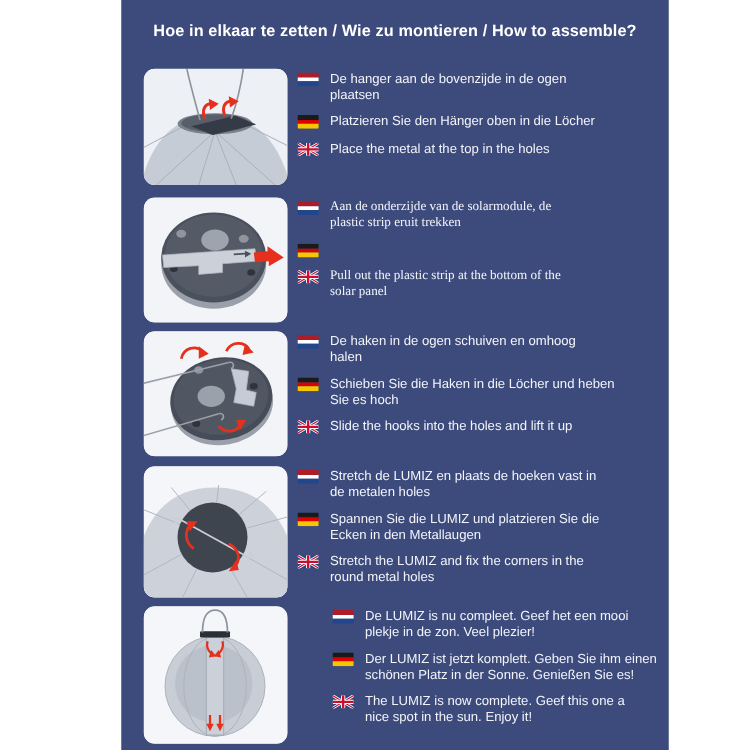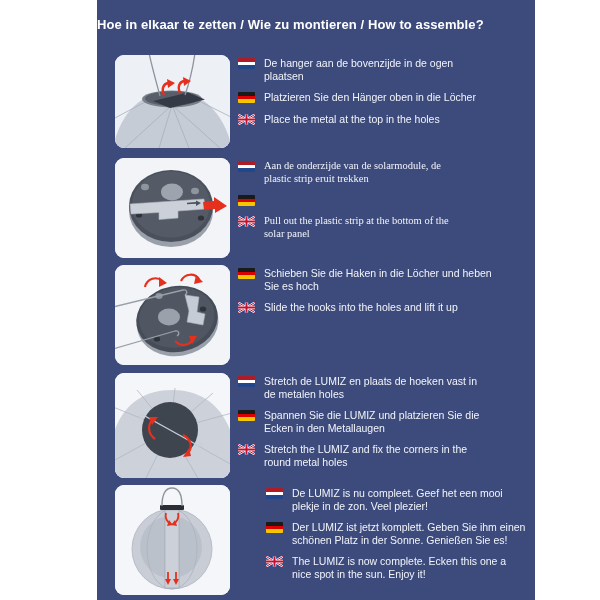--- a/index.html
+++ b/index.html
@@ -1,19 +1,19 @@
 <!DOCTYPE html>
 <html><head>
 <meta charset="utf-8">
 <style>
   * { box-sizing: border-box; margin: 0; padding: 0; }
   body { font-family: "Liberation Sans", sans-serif; background: #ffffff; }
   .page { position: relative; width: 600px; height: 600px; background: #ffffff; overflow: hidden; }
   .card { position: absolute; left: 97px; top: 0; width: 438px; height: 600px; background: #3d4b7c; }
-  .title { padding-top: 17px; text-align: left; color: #ffffff; font-size: 13px; font-weight: bold; letter-spacing: 0.1px; }
+  .title { padding-top: 17px; text-align: center; color: #ffffff; font-size: 13px; font-weight: bold; letter-spacing: 0.1px; }
   .step { position: absolute; left: 18px; display: flex; gap: 8px; }
   .s1 { top: 55px; }  .s1 .illus { height: 93px; }
   .s2 { top: 158px; font-family: Liberation Serif, serif; } .s2 .illus { height: 100px; }
   .s3 { top: 265px; } .s3 .illus { height: 100px; }
   .s4 { top: 373px; } .s4 .illus { height: 105px; }
   .s5 { top: 485px; gap: 36px; } .s5 .illus { height: 110px; }
   .illus { width: 115px; border-radius: 9px; background: #f1f3f7; overflow: hidden; flex: none; }
   .illus svg { display: block; }
   .texts { width: 272px; padding-top: 2px; }
   .item { display: flex; gap: 9px; margin-bottom: 9px; }
@@ -166,20 +166,29 @@
           </g>
           <g>
             <path d="M60,76 C66,82 74,81 78,74" stroke="#e5301d" stroke-width="2.2" fill="none"></path>
             <polygon points="74,71 82,71 77,79" fill="#e5301d"></polygon>
           </g>
         </svg>
       </div>
       <div class="texts">
         <div class="item">
           <span class="flag">
+              <i class="nl1"></i>
+              <i class="nl2"></i>
+              <i class="nl3"></i>
+            </span>
+          <p>De haken in de ogen schuiven en omhoog
+halen</p>
+        </div>
+        <div class="item">
+          <span class="flag">
               <i class="de1"></i>
               <i class="de2"></i>
               <i class="de3"></i>
             </span>
           <p>Schieben Sie die Haken in die Löcher und heben
 Sie es hoch</p>
         </div>
         <div class="item">
           <span class="flag">
             <svg width="17" height="11" viewBox="0 0 60 36">
@@ -300,20 +309,20 @@
         <div class="item">
           <span class="flag">
             <svg width="17" height="11" viewBox="0 0 60 36">
                 <rect width="60" height="36" fill="#21468b"></rect>
                 <path d="M0,0 L60,36 M60,0 L0,36" stroke="#ffffff" stroke-width="8"></path>
                 <path d="M0,0 L60,36 M60,0 L0,36" stroke="#c8102e" stroke-width="3.5"></path>
                 <path d="M30,0 V36 M0,18 H60" stroke="#ffffff" stroke-width="12"></path>
                 <path d="M30,0 V36 M0,18 H60" stroke="#c8102e" stroke-width="7"></path>
               </svg>
           </span>
-          <p>The LUMIZ is now complete. Ecken this one a
+          <p>The LUMIZ is now complete. Geef this one a
 nice spot in the sun. Enjoy it!</p>
         </div>
       </div>
     </section>
 
   </div>
 </div>
 
 </body></html>

